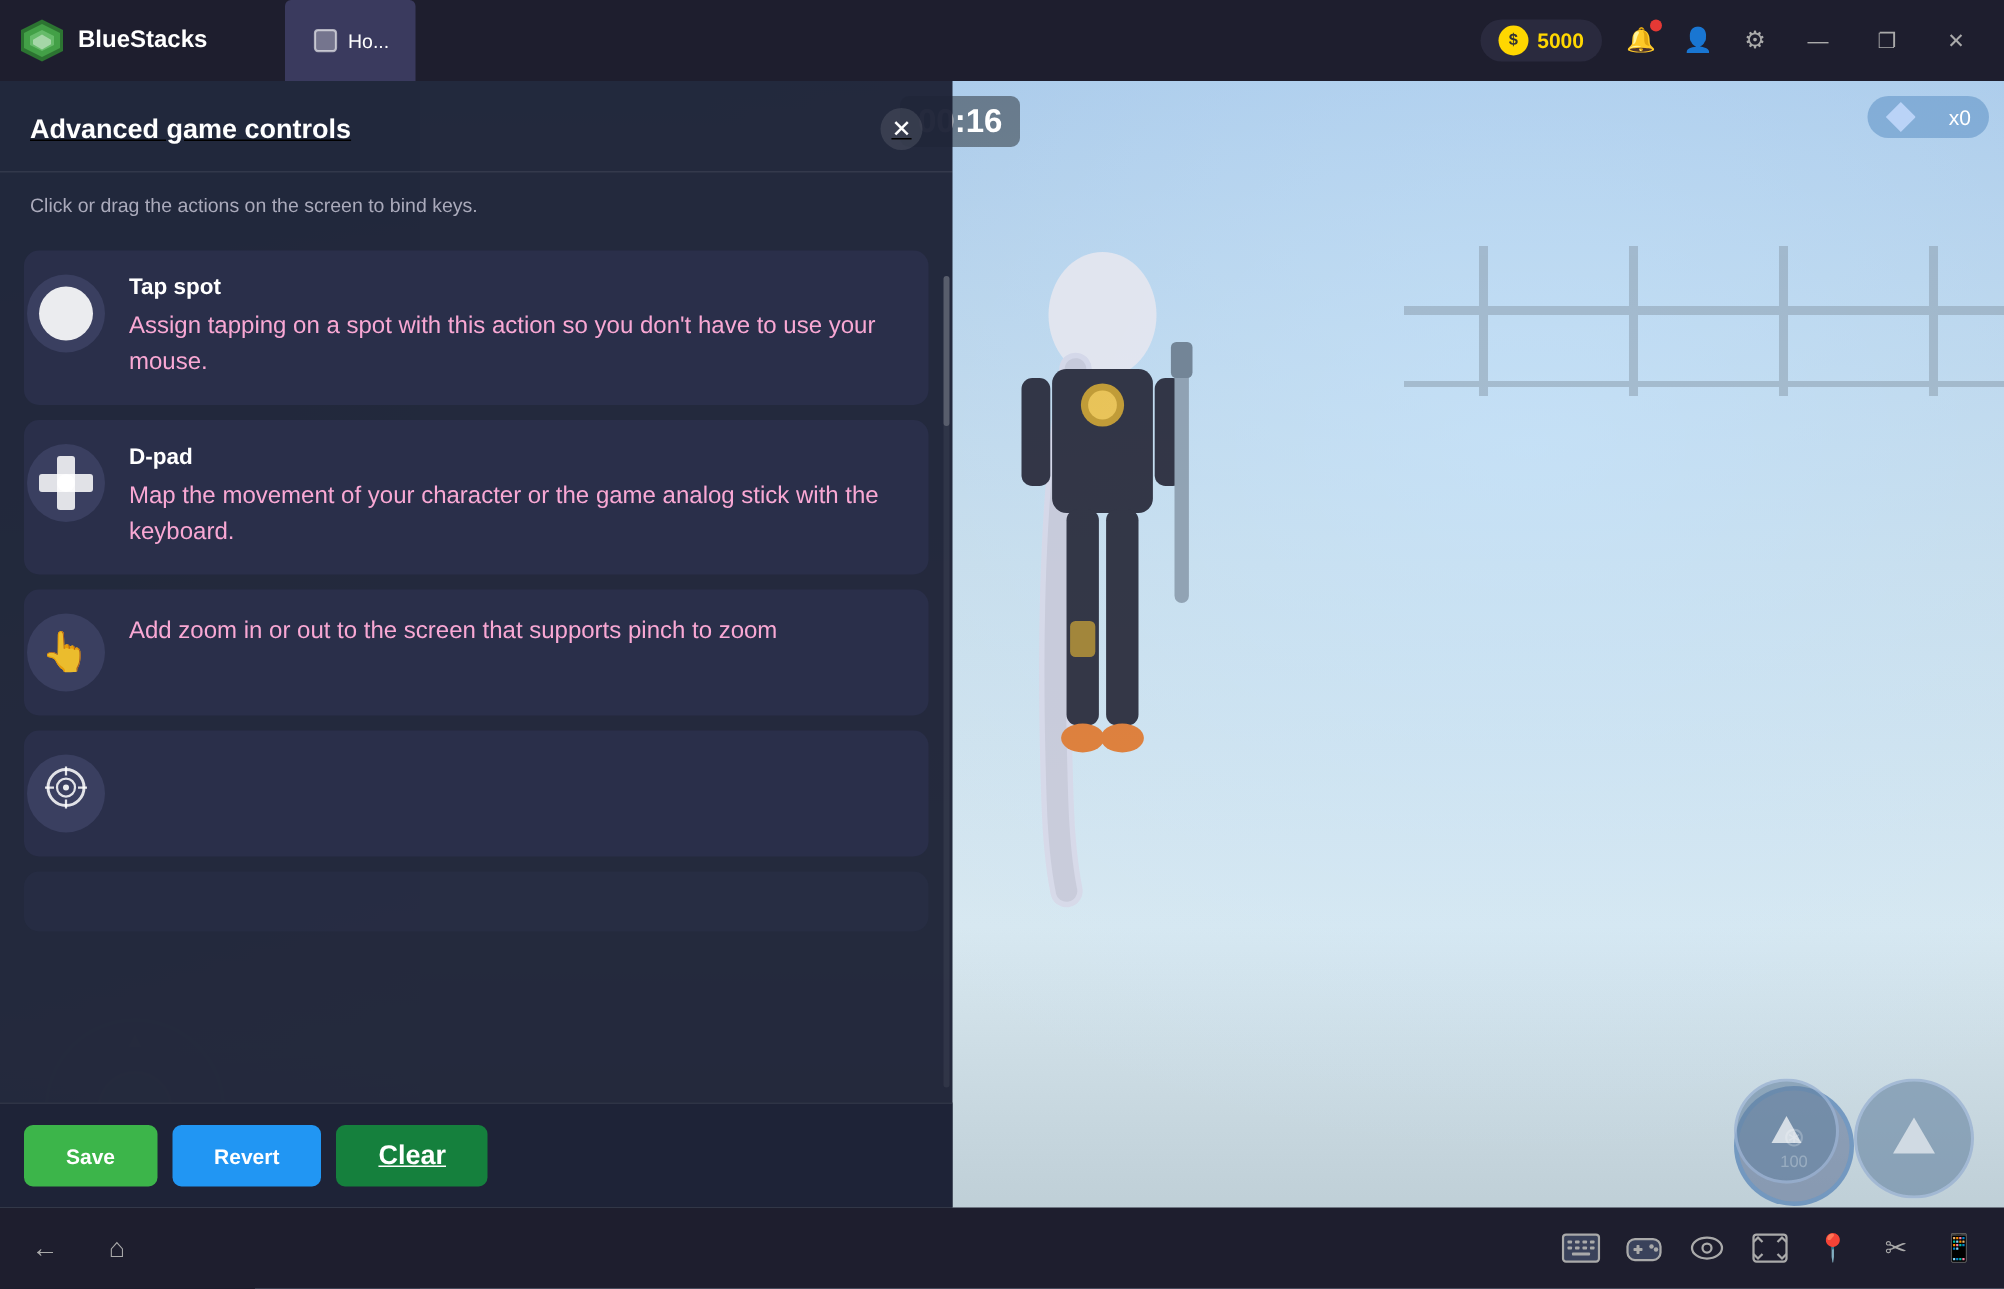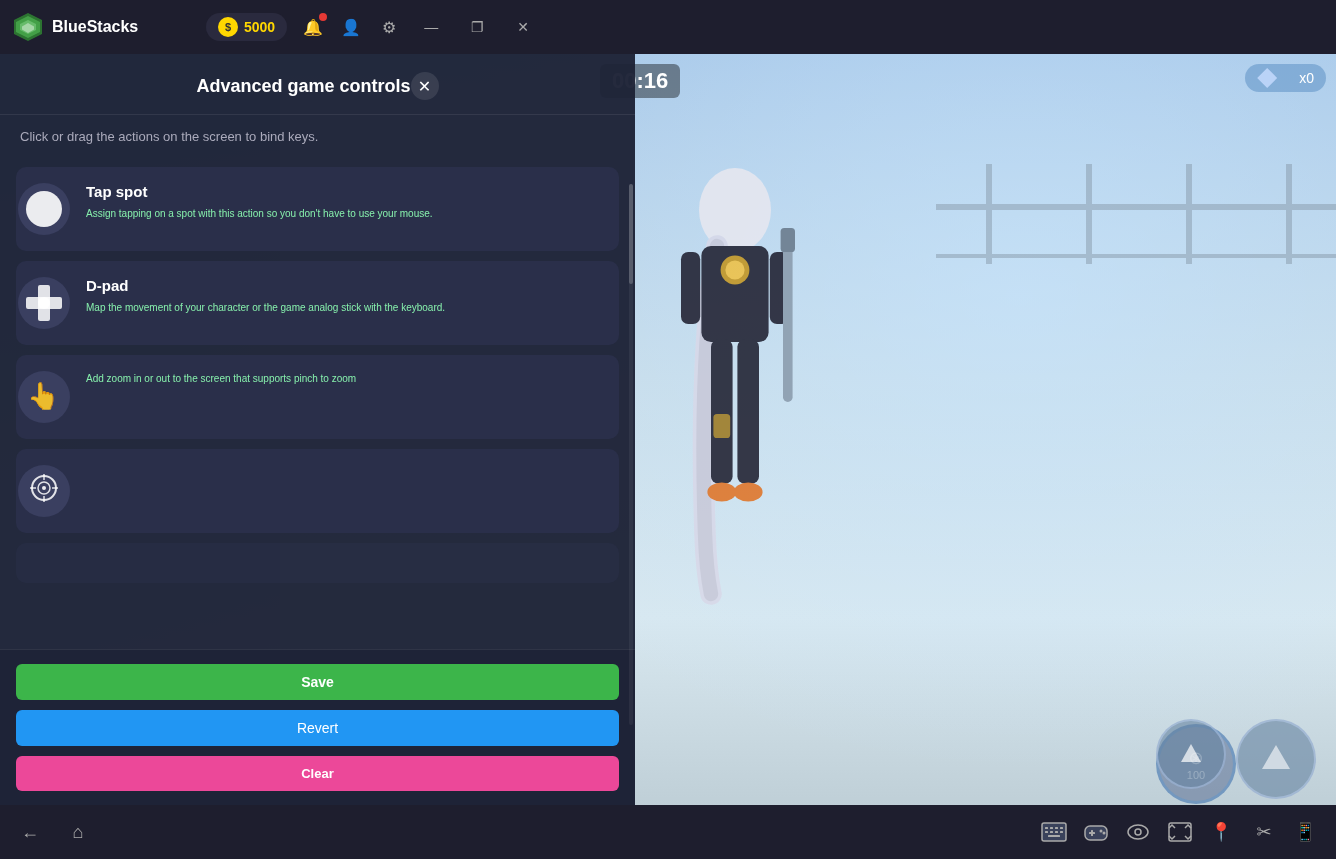--- a/index.html
+++ b/index.html
@@ -295,22 +295,23 @@
       bottom: 0;
       background: rgba(30, 35, 55, 0.97);
       display: flex;
       flex-direction: column;
       pointer-events: all;
     }
     .agc-header {
       padding: 18px 20px 14px;
       display: flex;
       align-items: center;
-      justify-content: center;
+      justify-content: space-between;
       border-bottom: 1px solid rgba(255,255,255,0.08);
+      text-decoration: underline;
     }
     .agc-title {
       color: #fff;
       font-size: 18px;
       font-weight: 600;
     }
     .agc-close-btn {
       width: 28px; height: 28px;
       border-radius: 50%;
       background: rgba(255,255,255,0.1);
@@ -369,63 +370,63 @@
     .agc-item-text {
       flex: 1;
     }
     .agc-item-title {
       color: #fff;
       font-size: 15px;
       font-weight: 600;
       margin-bottom: 6px;
     }
     .agc-item-desc {
-      color: #86efac;
-      font-size: 10px;
+      color: #f9a8d4;
+      font-size: 16px;
       line-height: 1.5;
     }
 
     
     .agc-footer {
       padding: 14px 16px;
       display: flex;
       gap: 10px;
       border-top: 1px solid rgba(255,255,255,0.08);
       background: rgba(30, 35, 55, 0.97);
-      flex-direction: column;
     }
     .btn-save {
       background: #3cb54a;
       color: #fff;
       border: none;
       border-radius: 6px;
       padding: 10px 28px;
       font-size: 14px;
       font-weight: 600;
       cursor: pointer;
     }
     .btn-revert {
       background: #2196f3;
       color: #fff;
       border: none;
       border-radius: 6px;
       padding: 10px 28px;
       font-size: 14px;
-      font-weight: 400;
+      font-weight: 700;
       cursor: pointer;
     }
     .btn-clear {
-      background: #ec4899;
+      background: #15803d;
       color: #fff;
       border: none;
       border-radius: 6px;
       padding: 10px 28px;
-      font-size: 13px;
+      font-size: 18px;
       font-weight: 600;
       cursor: pointer;
+      text-decoration: underline;
     }
 
     
     .tap-spot-icon {
       width: 36px; height: 36px;
       background: rgba(255,255,255,0.9);
       border-radius: 50%;
     }
 
     
@@ -507,20 +508,28 @@
 <div class="title-bar">
   <div class="title-bar-logo">
 
     <svg class="logo-icon" viewBox="0 0 32 32">
       <polygon points="16,2 30,9 30,23 16,30 2,23 2,9" fill="#2e7d32" opacity="0.9"></polygon>
       <polygon points="16,5 28,11 28,21 16,27 4,21 4,11" fill="#43a047"></polygon>
       <polygon points="16,9 24,13 24,19 16,23 8,19 8,13" fill="#66bb6a"></polygon>
       <polygon points="16,12 22,15.5 22,18.5 16,22 10,18.5 10,15.5" fill="#a5d6a7"></polygon>
     </svg>
     <span class="logo-text">BlueStacks</span>
+  </div>
+  <div class="tab-bar">
+    <div class="tab active">
+      <svg width="18" height="18" viewBox="0 0 18 18" fill="none" style="margin-right:6px;">
+        <rect x="2" y="2" width="14" height="14" rx="2" fill="rgba(255,255,255,0.3)" stroke="rgba(255,255,255,0.6)" stroke-width="1.5"></rect>
+      </svg>
+      <span>Ho...</span>
+    </div>
   </div>
   <div class="title-bar-right">
     <div class="coin-display">
       <div class="coin-circle">$</div>
       <span>5000</span>
     </div>
     <div class="notif-badge">
       <div class="title-icon-btn">🔔</div>
       <div class="notif-dot"></div>
     </div>

